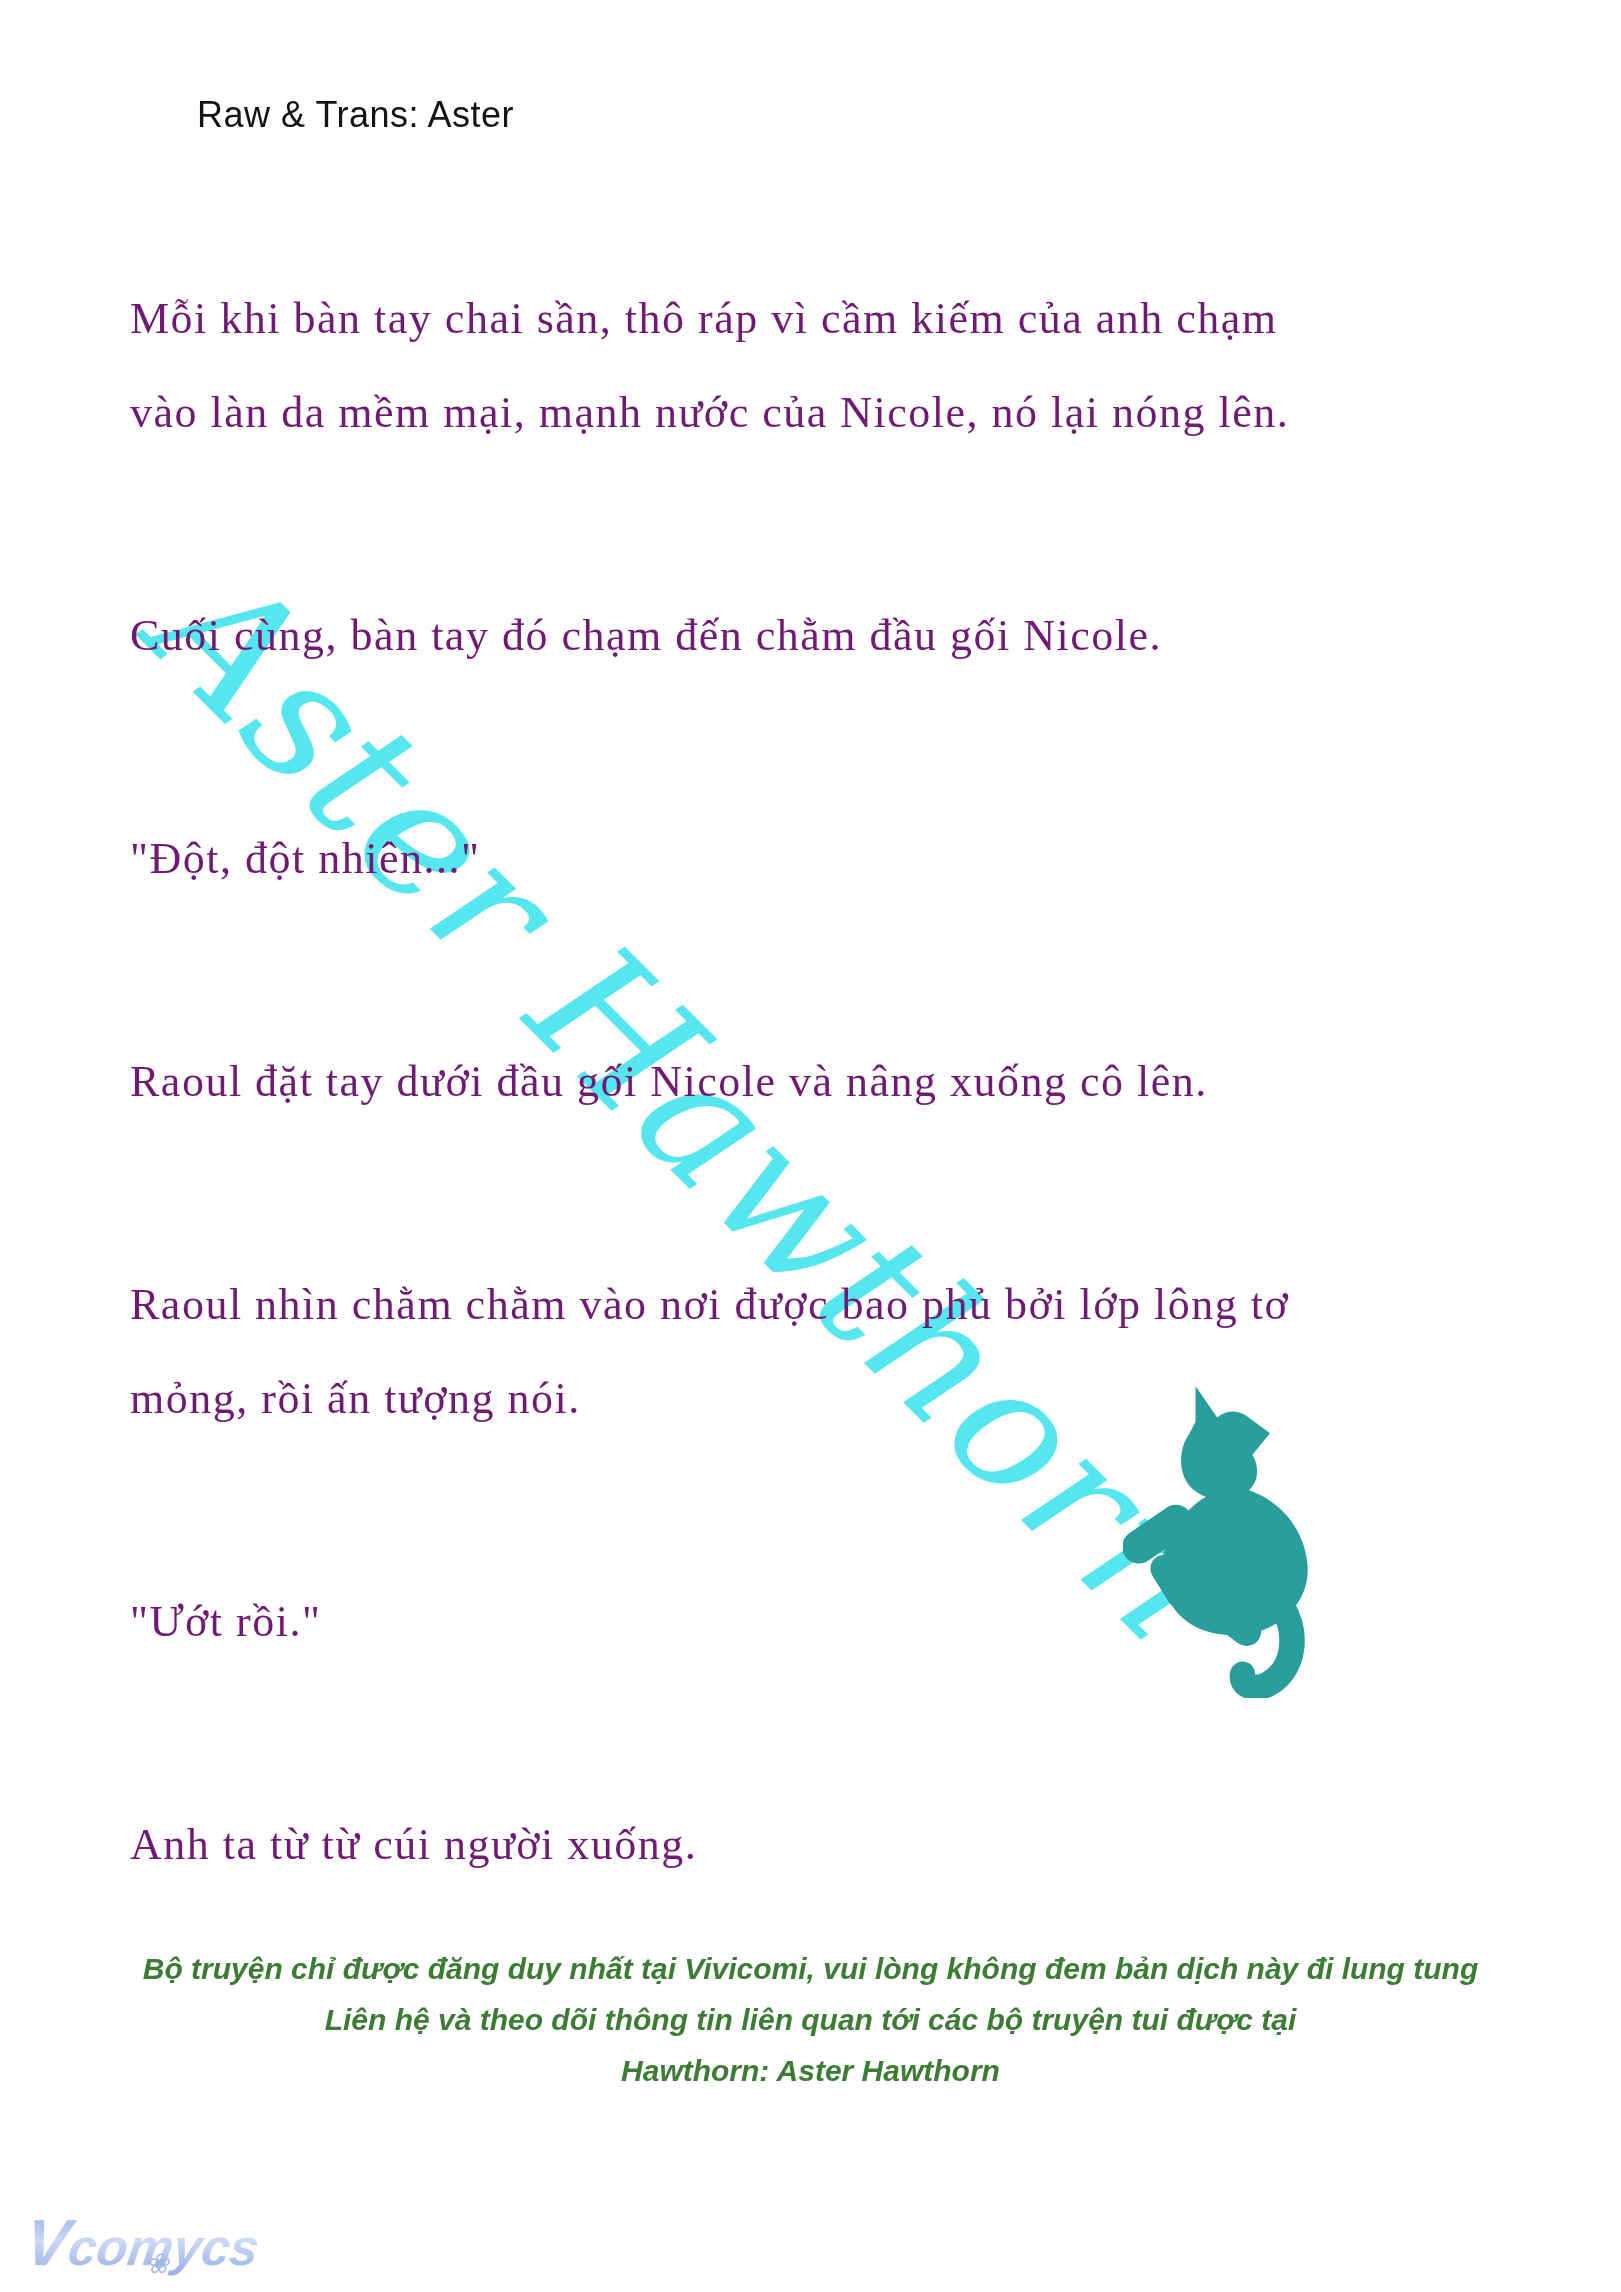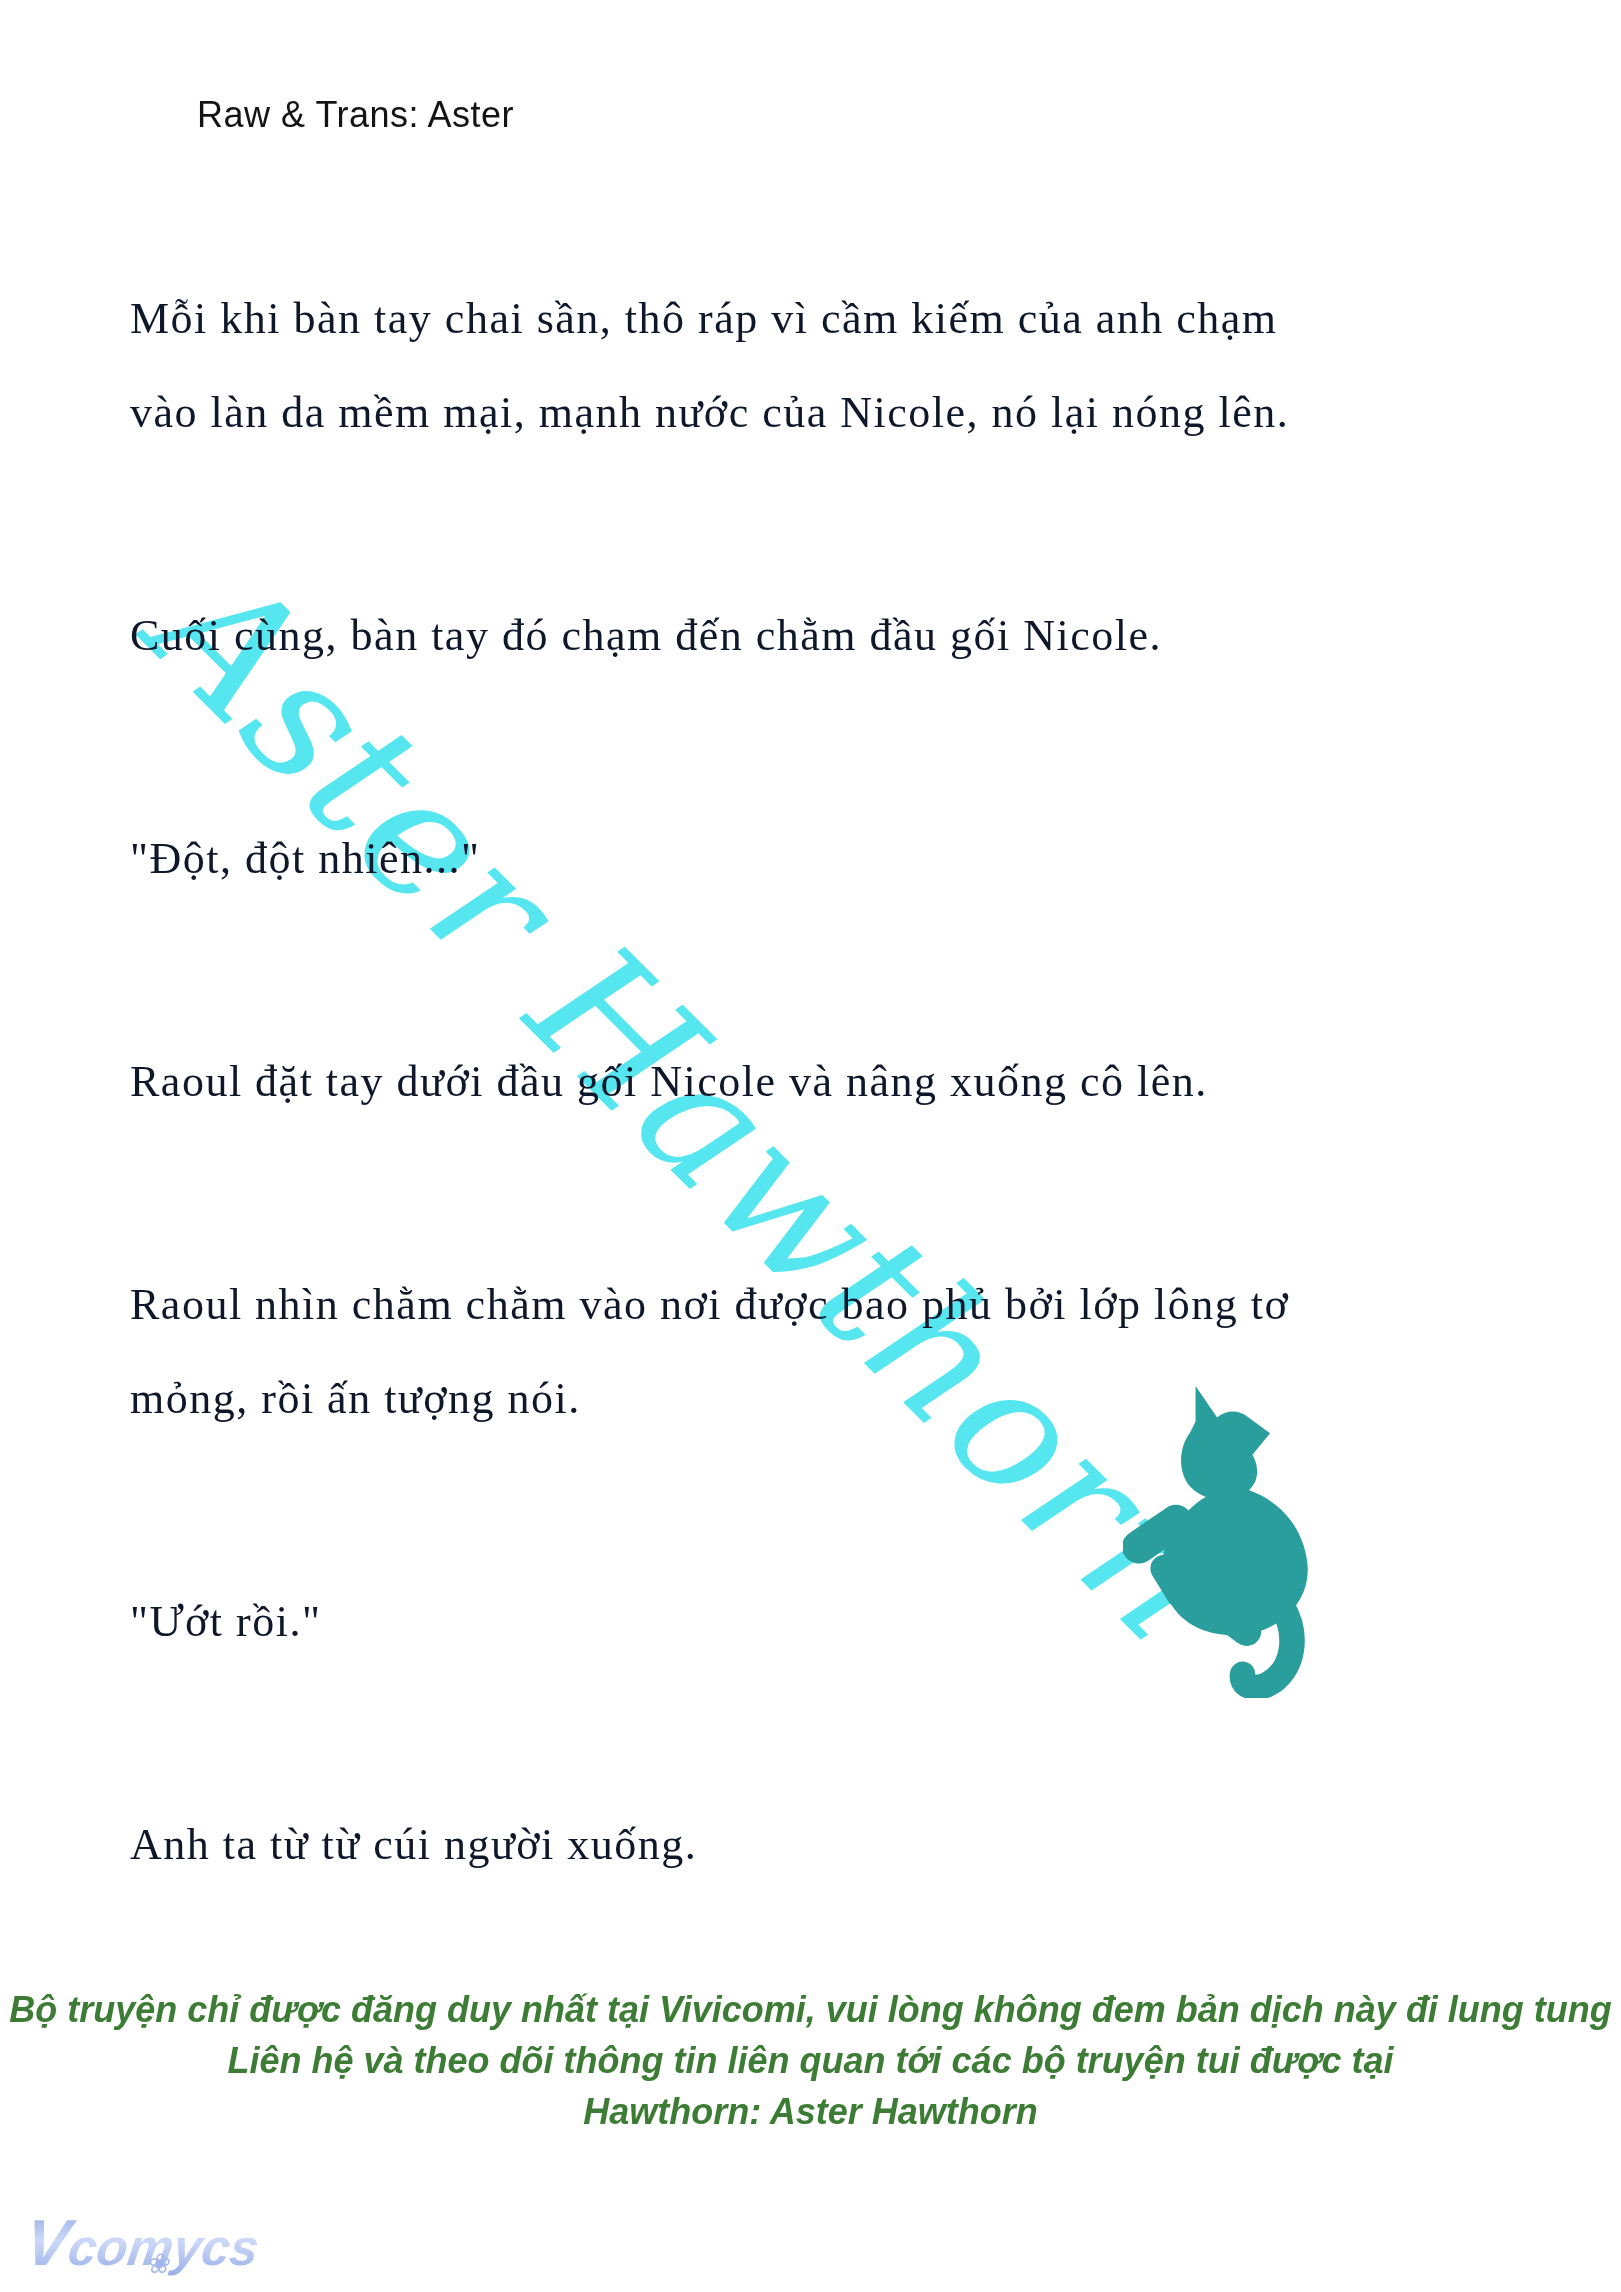--- a/index.html
+++ b/index.html
@@ -36,34 +36,34 @@
     letter-spacing:2px;
     z-index:1;
     line-height:1;
   }
   .content{
     position:absolute;left:130px;top:272px;right:176px;
     z-index:2;
   }
   .content p{
     margin:0 0 129px 0;
-    font-size:44px;color:#0f172a;
+    font-size:44px;color:#701a75;
     line-height:94px;letter-spacing:1.5px;
   }
   .content .line{white-space:nowrap;}
   .cat{
     position:absolute;left:1123px;top:1384px;width:201px;height:314px;
     z-index:2;
   }
   .footer{
-    position:absolute;left:0;top:1984px;width:100%;
+    position:absolute;left:0;top:1943px;width:100%;
     text-align:center;
     font-family:"Liberation Sans", sans-serif;
     font-style:italic;font-weight:bold;
-    font-size:36px;line-height:51px;
+    font-size:30px;line-height:51px;
     color:var(--footer-color);
     z-index:3;
   }
   .logo{
     position:absolute;left:25.5px;top:2205px;
     z-index:3;
     transform:skewX(-8deg);
   }
   .logo-text{
     display:inline-block;

